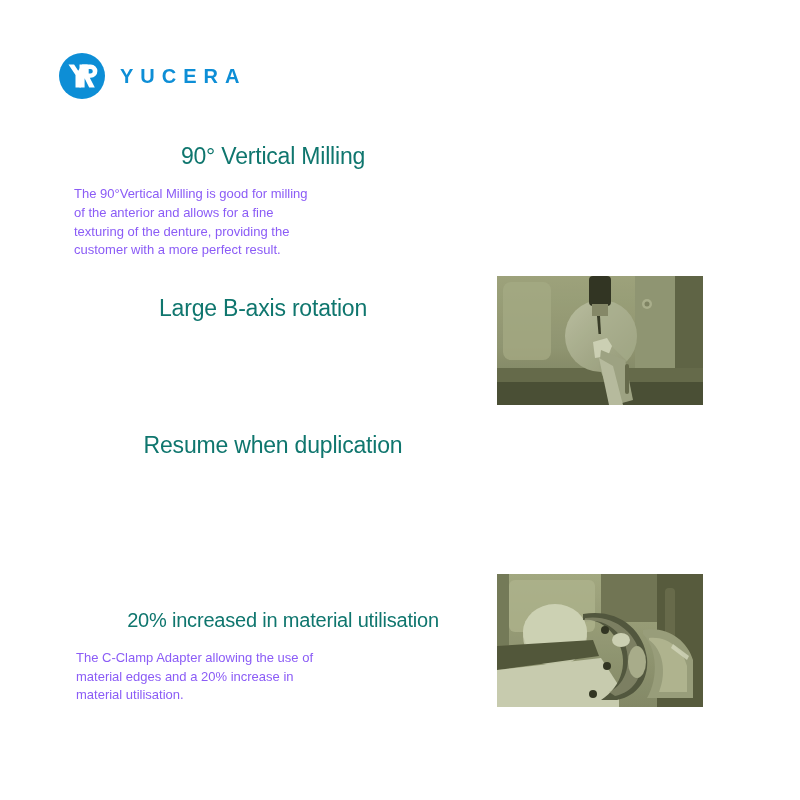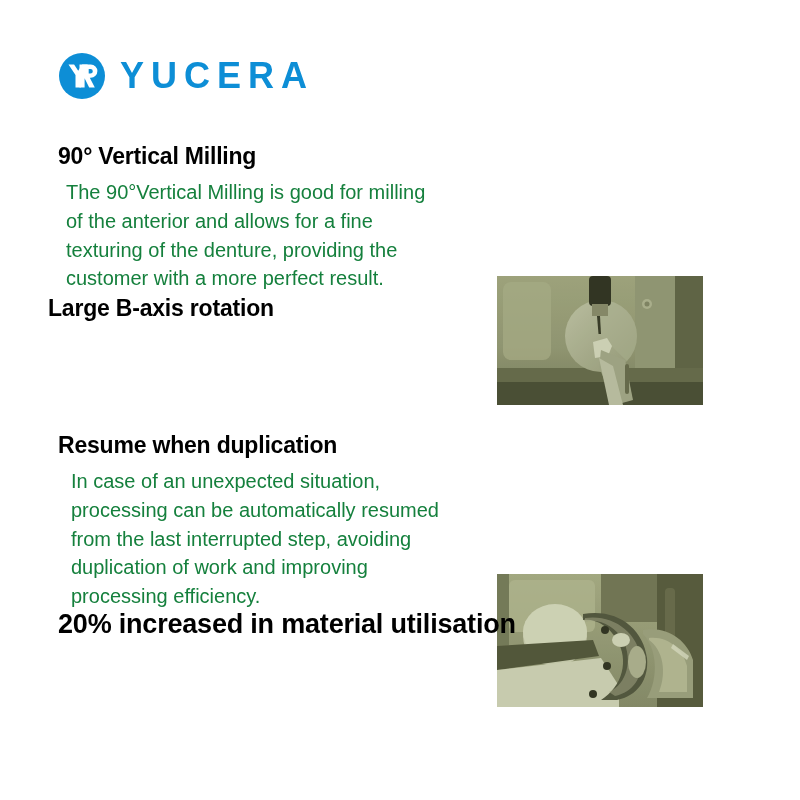--- a/index.html
+++ b/index.html
@@ -31,68 +31,69 @@
     align-items: center;
     gap: 14px;
   }
   .brand-mark {
     width: 48px;
     height: 48px;
     flex: 0 0 48px;
     display: block;
   }
   .brand-word {
-    font-size: 36px;
+    font-size: 20px;
     font-weight: 700;
     letter-spacing: 7px;
     color: #0d8ed6;
     line-height: 1;
     white-space: nowrap;
   }
 
   
   .feature {
     position: absolute;
     left: 0;
     width: 800px;
   }
   .feature-text {
     position: absolute;
     left: 58px;
     width: 430px;
   }
   .feature-title {
-    color: #000000;
-    font-weight: 700;
+    color: #0f766e;
+    font-weight: 400;
     font-size: 23px;
     line-height: 1.15;
     letter-spacing: -0.2px;
     margin: 0 0 9px 0;
     white-space: nowrap;
+    text-align: center;
   }
   .feature-body {
-    color: #15803d;
-    font-size: 20px;
+    color: #8b5cf6;
+    font-size: 13px;
     line-height: 1.43;
-    margin: 8px;
+    margin: 16px;
     white-space: pre-line;
   }
 
   
   .feature.r1 { top: 138px; }
   .feature.r1 .feature-text { top: 5px; }
   .feature.r2 { top: 288px; }
   .feature.r2 .feature-text { top: 7px; left: 48px; }
   .feature.r3 { top: 432px; }
   .feature.r3 .feature-text { top: 0px; left: 58px; }
   .feature.r3 .feature-body { padding-left: 5px; }
   .feature.r4 { top: 605px; }
   .feature.r4 .feature-text { top: 4px; left: 58px; width: 450px; }
   .feature.r4 .feature-body { padding-left: 2px; margin-top: 17px; }
-  .feature.r4 .feature-title { font-size: 27px; }
+  .feature.r4 .feature-title { font-size: 20px; }
 
   
   .photo {
     position: absolute;
     left: 497px;
     width: 206px;
     overflow: hidden;
     background: #8e9474;
   }
   .photo.p1 { top: 138px; height: 129px; }
@@ -195,29 +196,27 @@
         <path d="M152 64 C172 62 186 76 190 92 L190 118 L162 118 C170 98 166 76 152 66 Z" fill="#aeb494"></path>
         <path d="M176 70 l16 12 l-2 4 l-16 -12 Z" fill="#d6dbc6" opacity="0.8"></path>
         <rect x="0" y="0" width="206" height="133" fill="#b6b35e" opacity="0.10"></rect>
       </svg>
     </div>
   </section>
 
   <section class="feature r3">
     <div class="feature-text">
       <h2 class="feature-title">Resume when duplication</h2>
-      <p class="feature-body">In case of an unexpected situation,
-processing can be automatically resumed
-from the last interrupted step, avoiding
-duplication of work and improving
-processing efficiency.</p>
     </div>
 
   </section>
 
   <section class="feature r4">
     <div class="feature-text">
       <h2 class="feature-title">20% increased in material utilisation</h2>
+      <p class="feature-body">The C-Clamp Adapter allowing the use of
+material edges and a 20% increase in
+material utilisation.</p>
     </div>
 
   </section>
 
 </div>
 
 </body></html>

